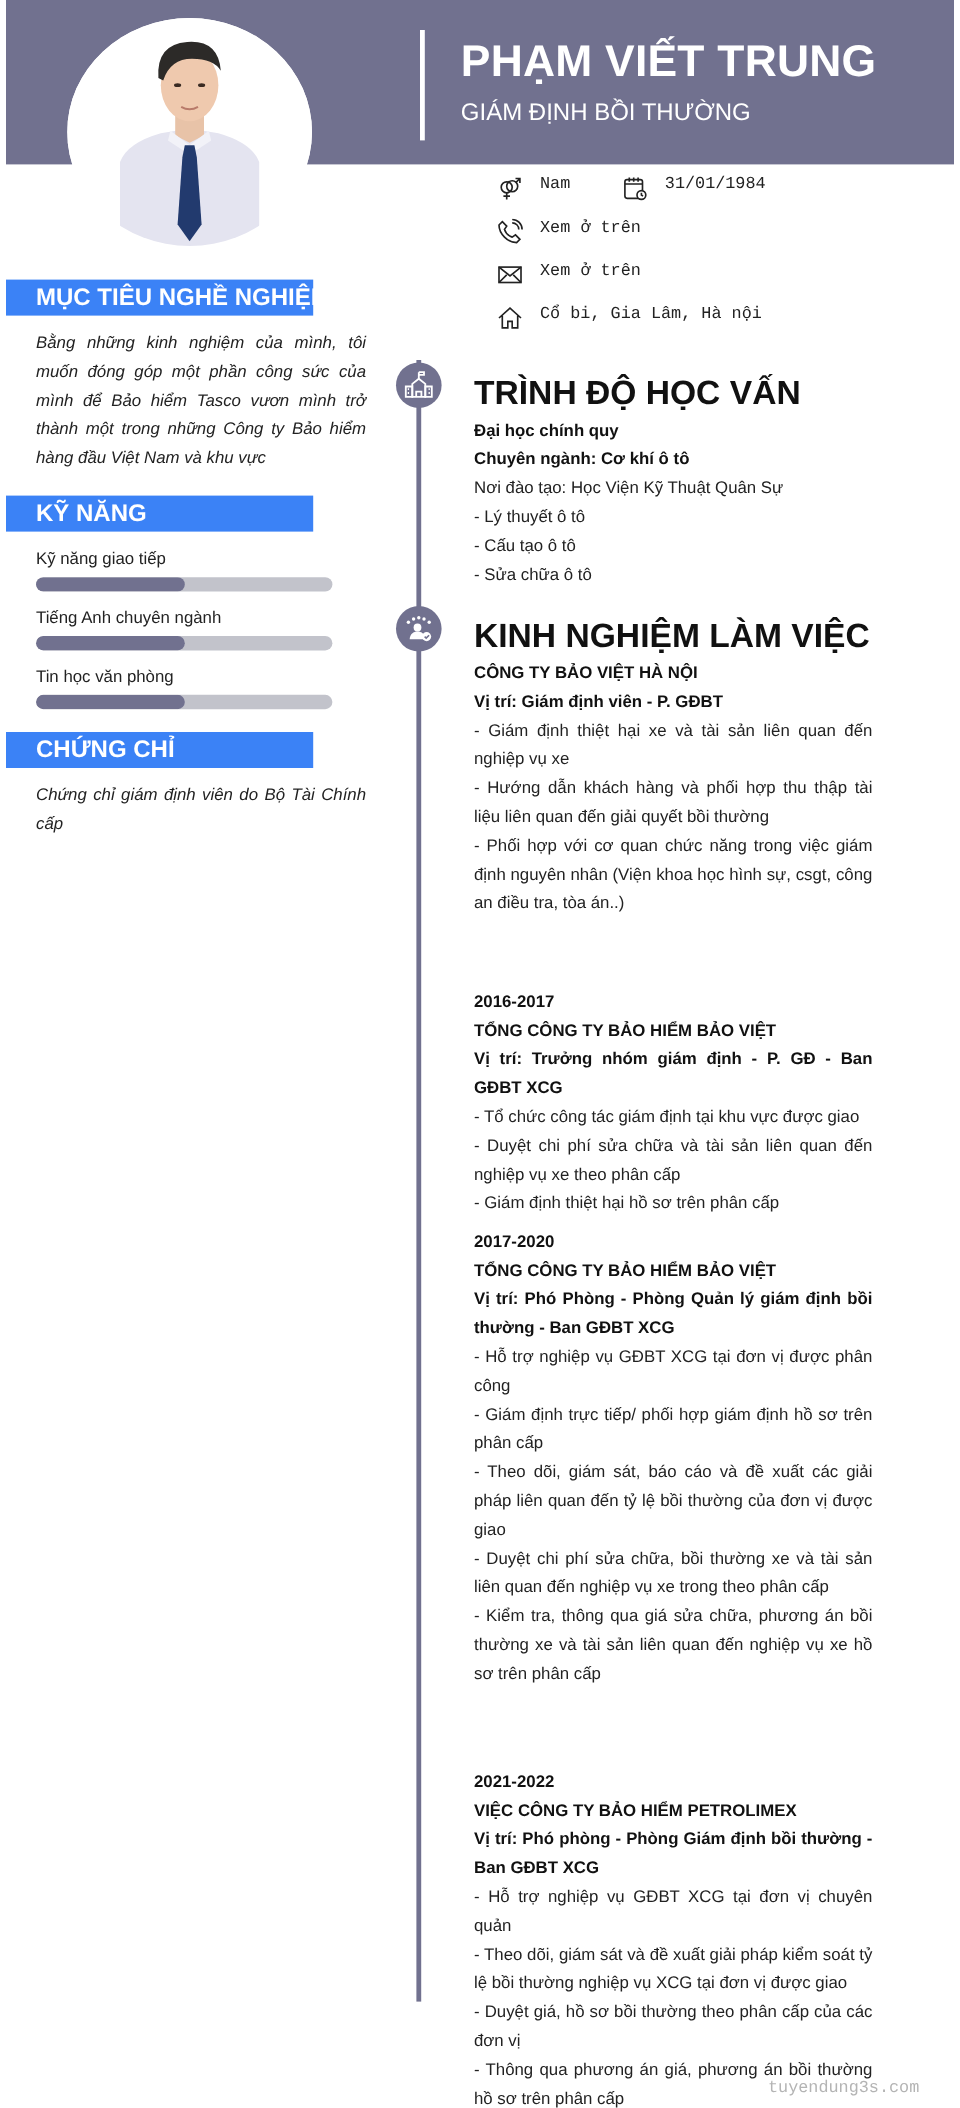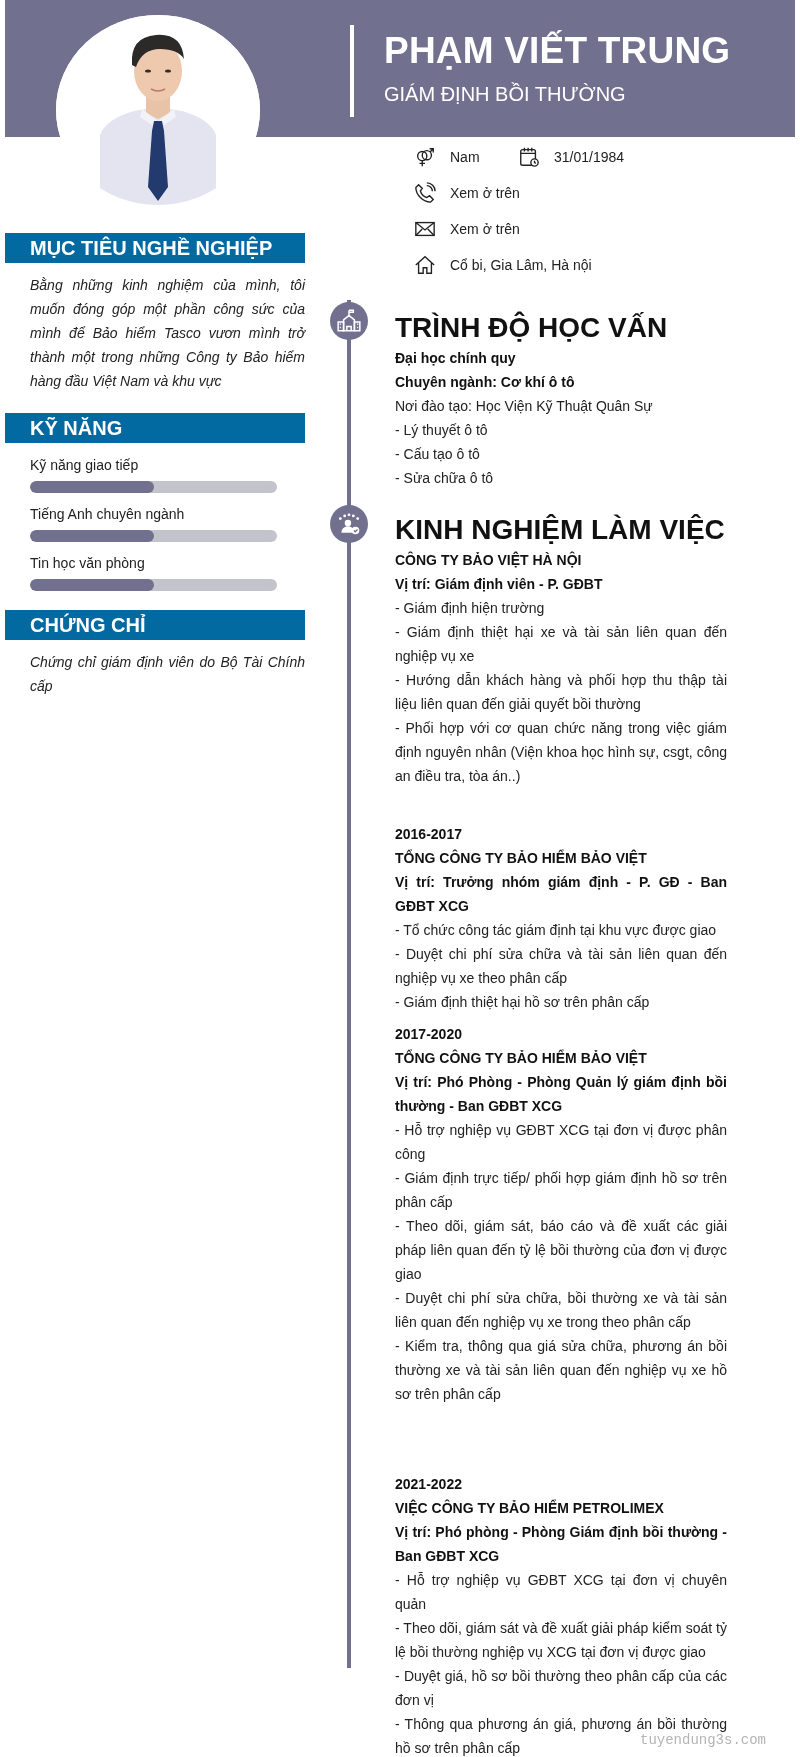--- a/index.html
+++ b/index.html
@@ -6,24 +6,24 @@
   html, body { width: 800px; background: #ffffff; }
   body { position: relative; height: 1757px; font-family: "Liberation Sans", "DejaVu Sans", sans-serif; color: #1e1e1e; overflow: hidden; }
 
   .header-band { position: absolute; left: 5px; top: 0; width: 790px; height: 137px; background: #71718f; }
   .header-divider { position: absolute; left: 350px; top: 25px; width: 4px; height: 92px; background: #ffffff; }
   .name { position: absolute; left: 384px; top: 30px; font-size: 37px; font-weight: bold; color: #ffffff; letter-spacing: 0.2px; white-space: nowrap; text-align: center; }
   .job-title { position: absolute; left: 384px; top: 83px; font-size: 20px; color: #ffffff; white-space: nowrap; }
 
   .avatar { position: absolute; left: 56px; top: 15px; width: 204px; height: 190px; border-radius: 50%; background: #ffffff; overflow: hidden; }
   .avatar svg { width: 100%; height: 100%; display: block; }
-  .contact-row { position: absolute; display: flex; align-items: center; white-space: nowrap; font-size: 14px; color: #222; }
+  .contact-row { position: absolute; display: flex; align-items: flex-start; white-space: nowrap; font-size: 14px; color: #222; font-family: Liberation Mono, monospace; }
   .contact-row .ic { width: 22px; height: 22px; margin-right: 14px; display: inline-flex; align-items: center; justify-content: center; }
   .contact-row .ic svg { width: 22px; height: 22px; }
-  .sec-bar { position: absolute; left: 5px; width: 300px; height: 30px; background: #0369a1; color: #ffffff; font-weight: bold; font-size: 20px; padding-left: 25px; line-height: 30px; white-space: nowrap; }
+  .sec-bar { position: absolute; left: 5px; width: 256px; height: 30px; background: #3b82f6; color: #ffffff; font-weight: bold; font-size: 20px; padding-left: 25px; line-height: 30px; white-space: nowrap; }
   .para { position: absolute; left: 30px; width: 275px; font-size: 14px; line-height: 24px; text-align: justify; color: #222; font-style: italic; }
   .skill-label { position: absolute; left: 30px; font-size: 14px; color: #222; white-space: nowrap; }
   .skill-track { position: absolute; left: 30px; width: 247px; height: 12px; border-radius: 6px; background: #c2c3cb; overflow: hidden; }
   .skill-fill { height: 100%; border-radius: 6px; background: #71718f; }
 
   .timeline-line { position: absolute; left: 347px; top: 300px; width: 4px; height: 1368px; background: #71718f; }
   .tl-icon { position: absolute; left: 330px; width: 38px; height: 38px; border-radius: 50%; background: #71718f; display: flex; align-items: center; justify-content: center; }
   .tl-icon svg { width: 26px; height: 26px; }
 
   .right-title { position: absolute; left: 395px; font-size: 28px; font-weight: bold; color: #111; white-space: nowrap; }
@@ -161,21 +161,20 @@
   <div>- Lý thuyết ô tô</div>
   <div>- Cấu tạo ô tô</div>
   <div>- Sửa chữa ô tô</div>
 </div>
 
 <div class="right-title" style="top:514px;">KINH NGHIỆM LÀM VIỆC</div>
 
 <div class="rc" style="top:548px;">
   <div class="b">CÔNG TY BẢO VIỆT HÀ NỘI</div>
   <div class="b">Vị trí: Giám định viên - P. GĐBT</div>
-  <div>- Giám định hiện trường</div>
   <div>- Giám định thiệt hại xe và tài sản liên quan đến nghiệp vụ xe</div>
   <div>- Hướng dẫn khách hàng và phối hợp thu thập tài liệu liên quan đến giải quyết bồi thường</div>
   <div>- Phối hợp với cơ quan chức năng trong việc giám định nguyên nhân (Viện khoa học hình sự, csgt, công an điều tra, tòa án..)</div>
 </div>
 
 <div class="rc" style="top:822px;">
   <div class="b">2016-2017</div>
   <div class="b">TỔNG CÔNG TY BẢO HIỂM BẢO VIỆT</div>
   <div class="b">Vị trí: Trưởng nhóm giám định - P. GĐ - Ban GĐBT XCG</div>
   <div>- Tổ chức công tác giám định tại khu vực được giao</div>

